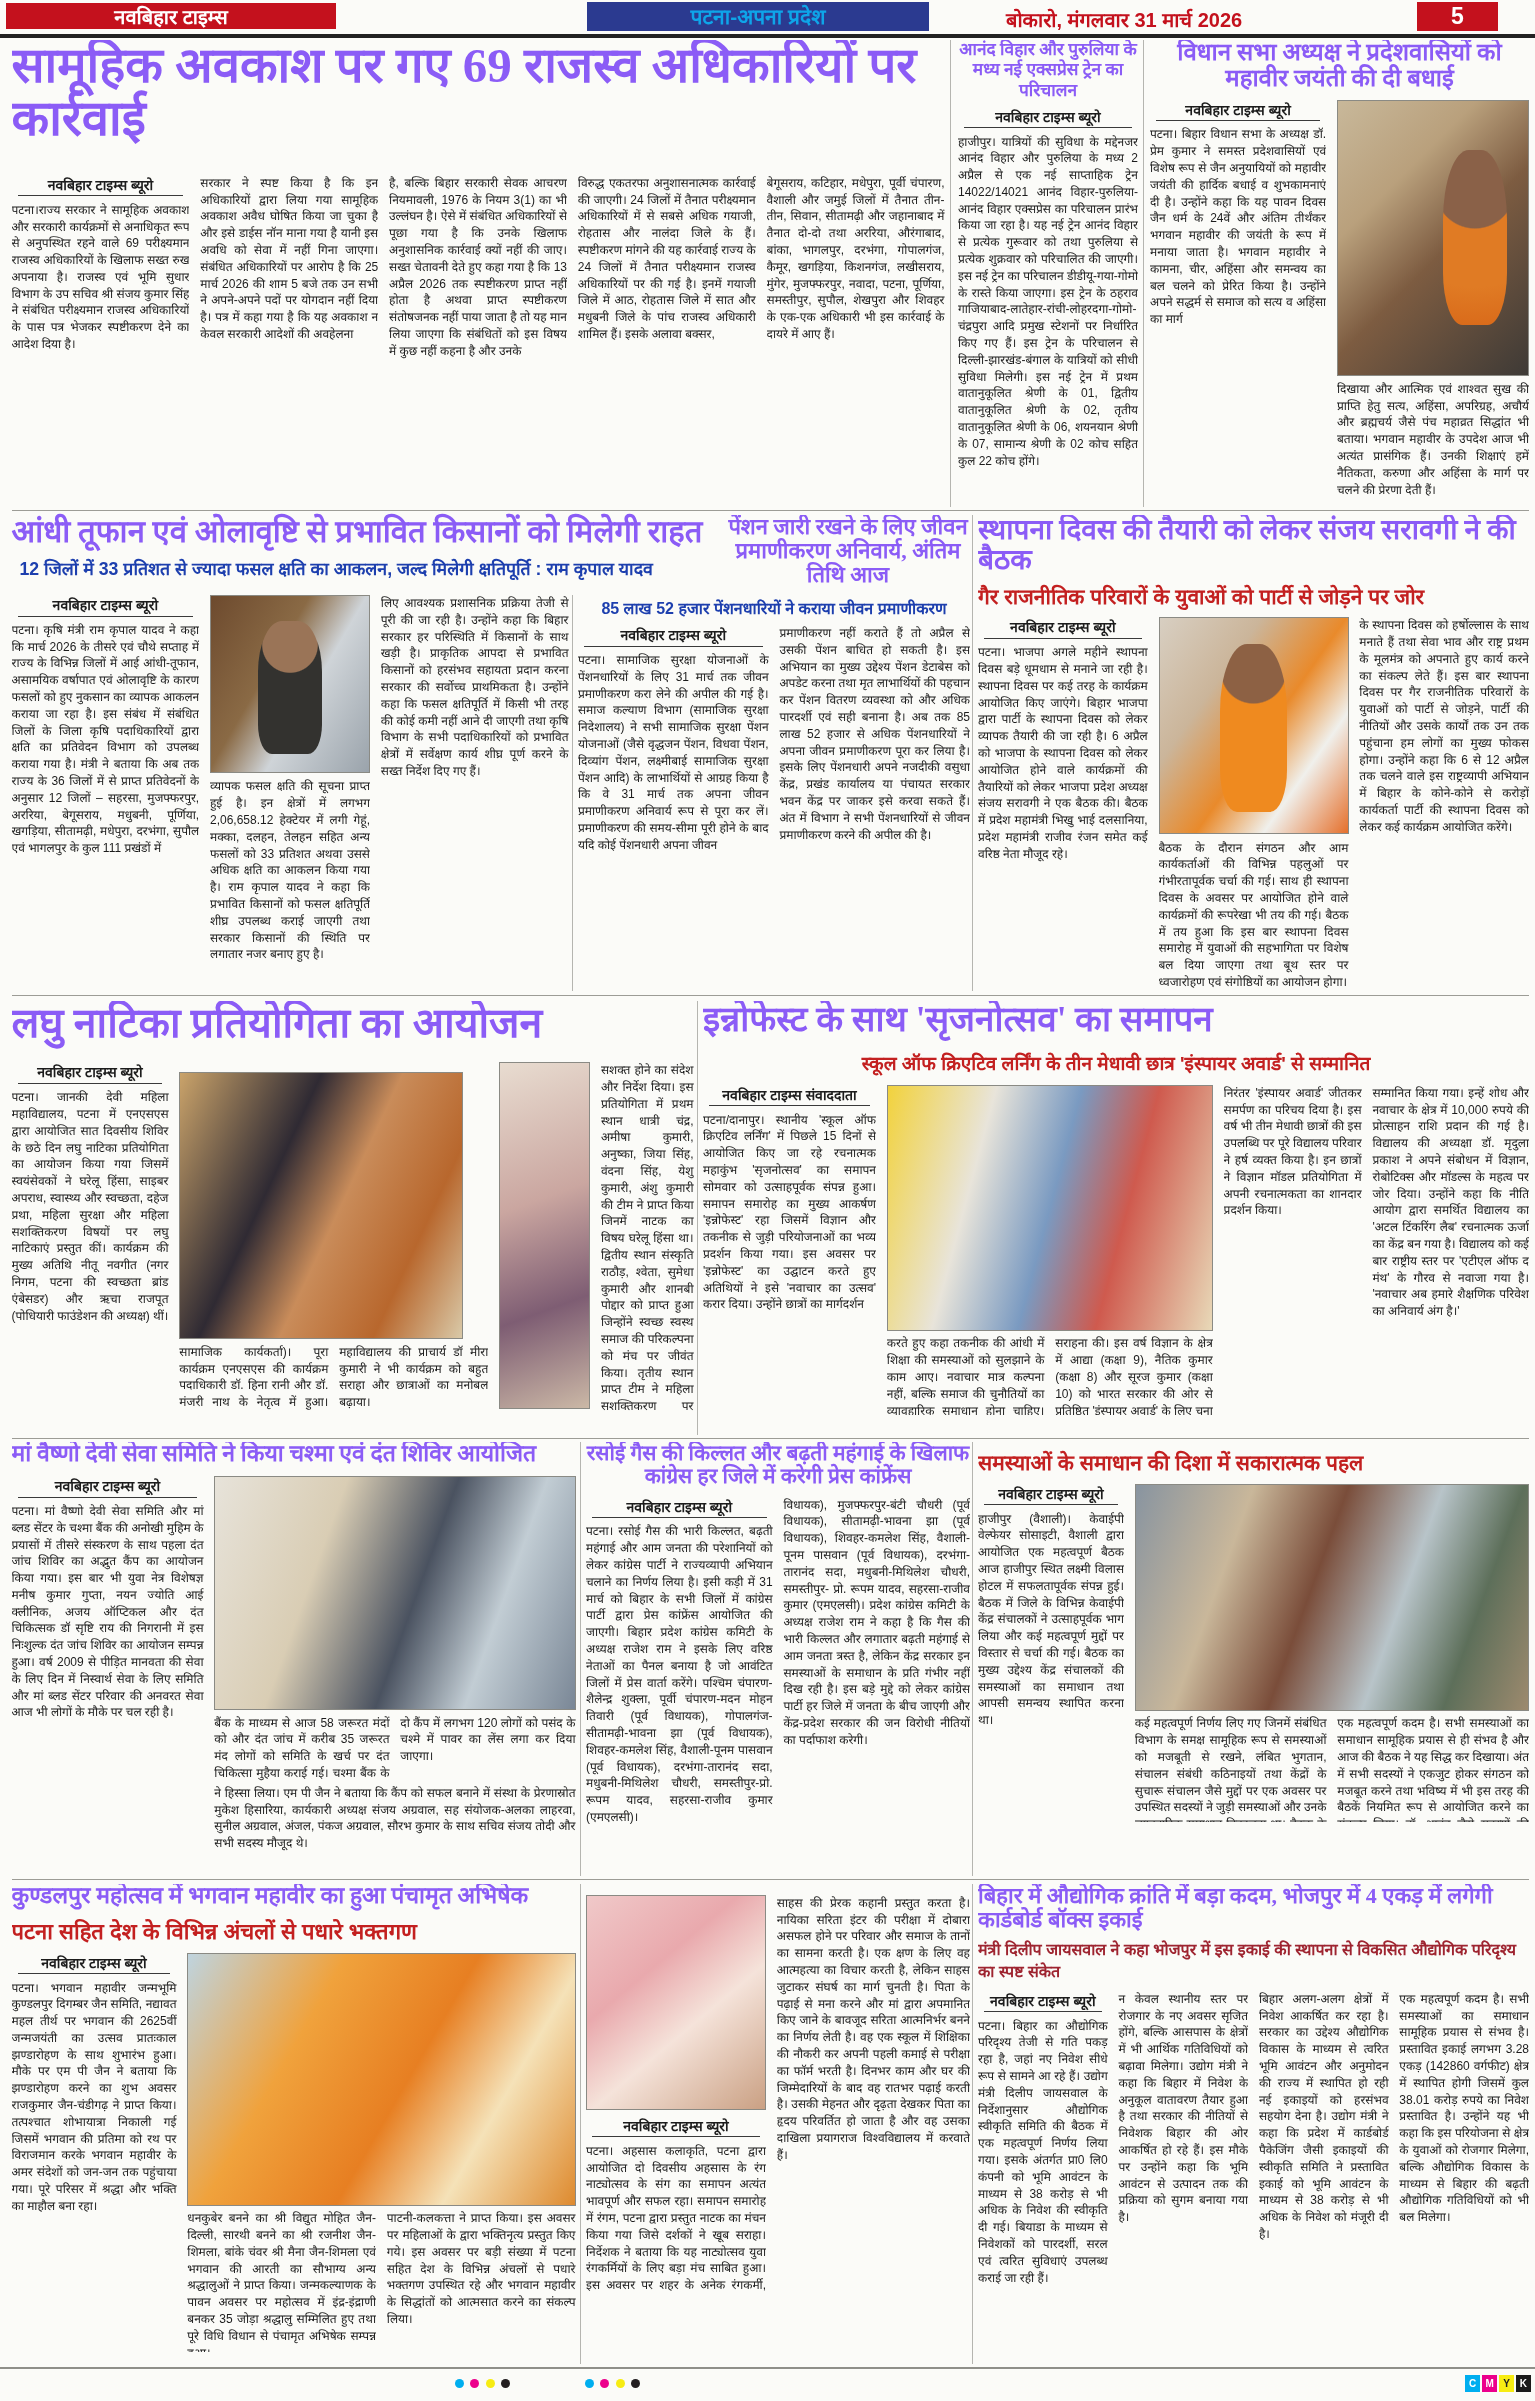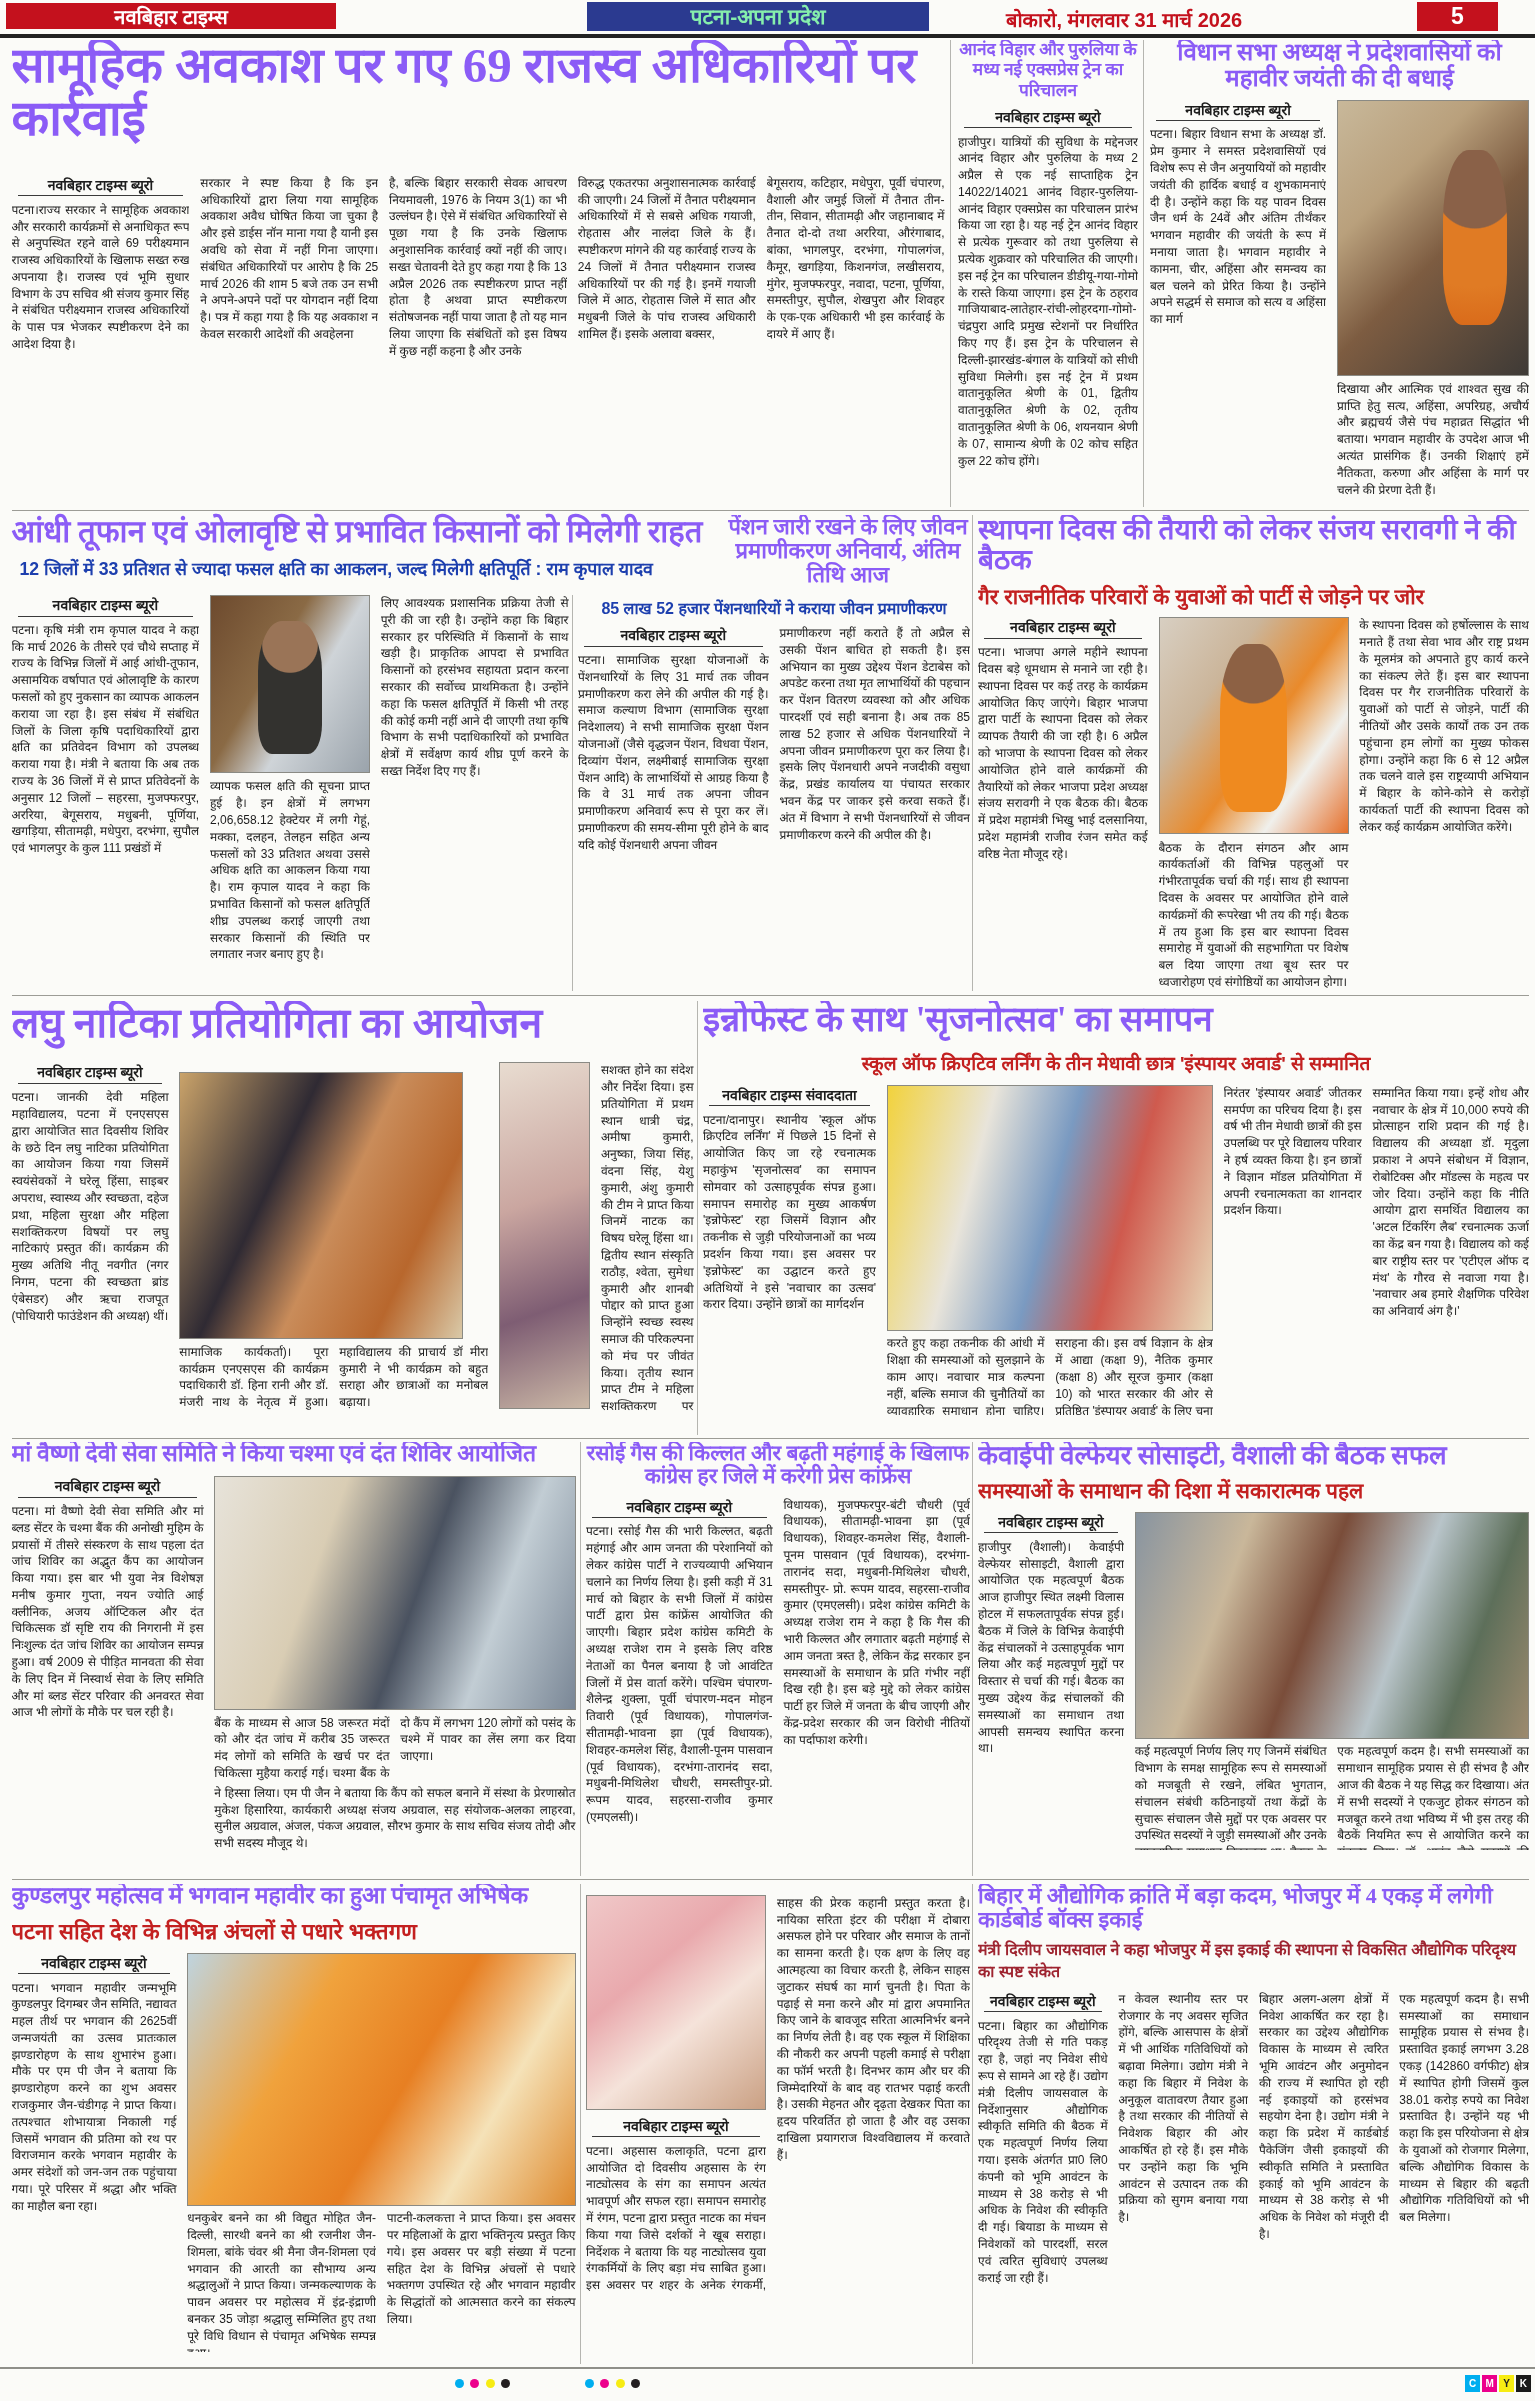--- a/index.html
+++ b/index.html
@@ -2,21 +2,21 @@
 <html style="font-size:12.3px"><head>
 <meta charset="utf-8">
 <style>
   html,body{margin:0;padding:0;background:#d9d9d4;}
   .page{position:relative;width:1536px;height:2401px;background:#fbfbf8;overflow:hidden;
         font-family:"Liberation Sans","DejaVu Sans",sans-serif;color:#1c1c1c;}
   
   .masthead{position:absolute;left:6.1px;top:3.1px;width:330px;height:26px;background:#c4111d;
             color:#fff;font-weight:800;font-size:20px;display:flex;align-items:center;justify-content:center;}
   .section-box{position:absolute;left:587px;top:1.5px;width:342px;height:29px;background:#2b3a90;
-            color:#86efac;font-weight:800;font-size:21px;display:flex;align-items:center;justify-content:center;}
+            color:#0ea5e9;font-weight:800;font-size:21px;display:flex;align-items:center;justify-content:center;}
   .dateline{position:absolute;left:1006px;top:6.1px;width:384px;height:23px;color:#c4111d;
             font-weight:800;font-size:20px;}
   .pagenum{position:absolute;left:1417px;top:1.5px;width:81px;height:29px;background:#c4111d;color:#fff;
             font-weight:800;font-size:23px;display:flex;align-items:center;justify-content:center;}
   .toprule{position:absolute;left:0;top:34px;width:1536px;height:3.8px;background:#222;}
   
   .art{position:absolute;overflow:hidden;}
   .headline{font-family:"Liberation Serif","DejaVu Serif",serif;font-weight:700;color:#8b5cf6;line-height:1.08;}
   .subhead-blue{color:#1d3fae;font-weight:800;}
   .subhead-red{color:#c32020;font-weight:800;}
@@ -244,21 +244,20 @@
       </div>
       <div class="col">
           <div class="coltext">विधायक), मुजफ्फरपुर-बंटी चौधरी (पूर्व विधायक), सीतामढ़ी-भावना झा (पूर्व विधायक), शिवहर-कमलेश सिंह, वैशाली-पूनम पासवान (पूर्व विधायक), दरभंगा-तारानंद सदा, मधुबनी-मिथिलेश चौधरी, समस्तीपुर- प्रो. रूपम यादव, सहरसा-राजीव कुमार (एमएलसी)। प्रदेश कांग्रेस कमिटी के अध्यक्ष राजेश राम ने कहा है कि गैस की भारी किल्लत और लगातार बढ़ती महंगाई से आम जनता त्रस्त है, लेकिन केंद्र सरकार इन समस्याओं के समाधान के प्रति गंभीर नहीं दिख रही है। इस बड़े मुद्दे को लेकर कांग्रेस पार्टी हर जिले में जनता के बीच जाएगी और केंद्र-प्रदेश सरकार की जन विरोधी नीतियों का पर्दाफाश करेगी।</div>
         </div>
     </div>
   </div>
 
   <div class="vline" style="left:972px;top:1442px;height:434px;"></div>
 
   <div class="art" style="left:978px;top:1442px;width:551px;height:434px;">
-    <div class="headline" style="font-size:26px;">केवाईपी वेल्फेयर सोसाइटी, वैशाली की बैठक सफल</div>
     <div class="subhead-red" style="font-size:21px;margin-top:6.1px;">समस्याओं के समाधान की दिशा में सकारात्मक पहल</div>
     <div class="cols" style="margin-top:7.7px;height:338px;">
       <div style="width:146px;overflow:hidden;">
         <div class="byline">नवबिहार टाइम्स ब्यूरो</div>
         <div class="coltext">हाजीपुर (वैशाली)। केवाईपी वेल्फेयर सोसाइटी, वैशाली द्वारा आयोजित एक महत्वपूर्ण बैठक आज हाजीपुर स्थित लक्ष्मी विलास होटल में सफलतापूर्वक संपन्न हुई। बैठक में जिले के विभिन्न केवाईपी केंद्र संचालकों ने उत्साहपूर्वक भाग लिया और कई महत्वपूर्ण मुद्दों पर विस्तार से चर्चा की गई। बैठक का मुख्य उद्देश्य केंद्र संचालकों की समस्याओं का समाधान तथा आपसी समन्वय स्थापित करना था।</div>
       </div>
       <div class="col">
         <div class="photo ph-group" style="width:100%;height:227px;"></div>
         <div class="cols" style="margin-top:4.6px;">
           <div class="col">

